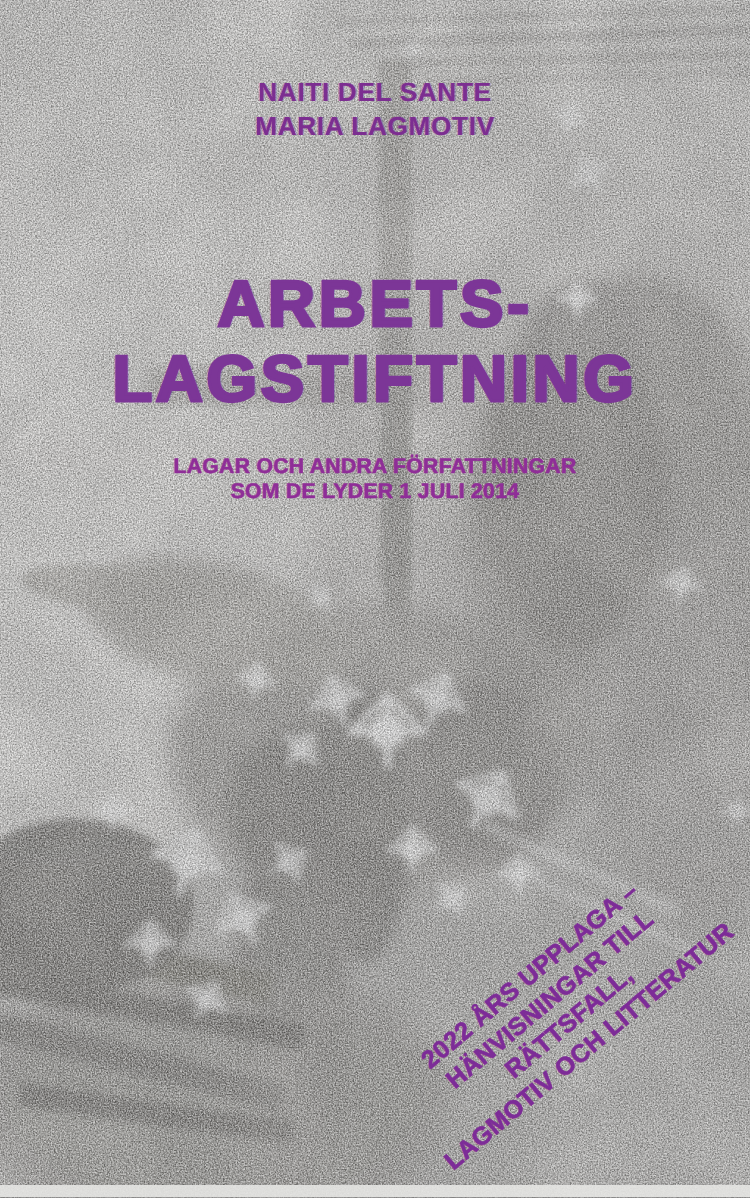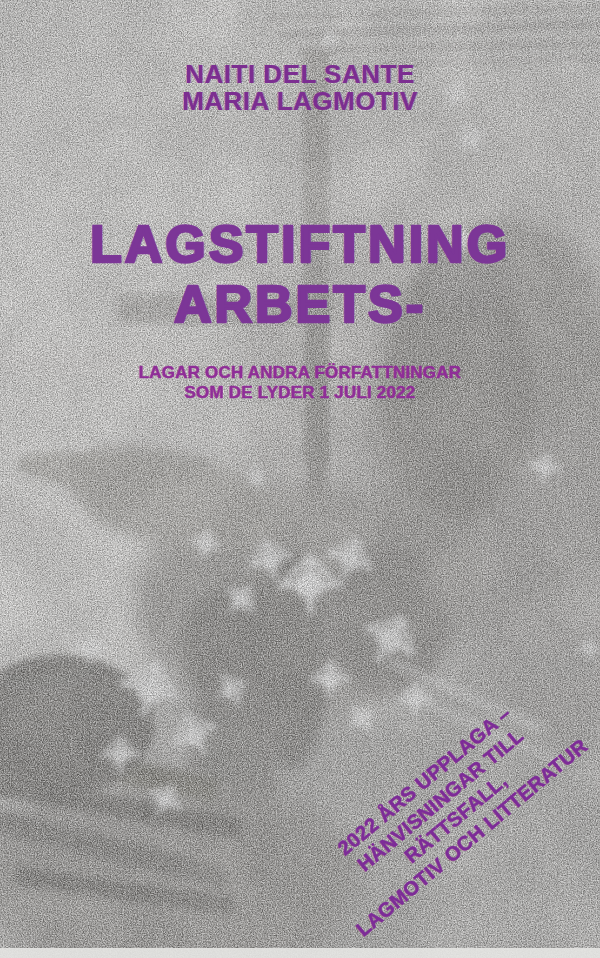--- a/index.html
+++ b/index.html
@@ -8,21 +8,21 @@
     width:600px;height:958px;
     overflow:hidden;
     font-family:"Liberation Sans","DejaVu Sans",sans-serif;
     background:#dad8d6;
   }
   .cover svg.bg{position:absolute;inset:0;display:block;}
   .txt{position:absolute;left:0;width:100%;text-align:center;font-weight:bold;}
 
   .authors{
     top:61px;
-    font-size:26px;line-height:27px;letter-spacing:0.5px;
+    font-size:21px;line-height:27px;letter-spacing:0.5px;
     color:#7c2e91;
     text-shadow:-1px 0 0 rgba(201,62,132,.35), 1px 0 0 rgba(77,52,178,.30);
   }
   .title{
     top:214px;
     font-size:52px;line-height:60px;letter-spacing:3px;
     color:#7c3697;
     -webkit-text-stroke:2.4px #7c3697;
     text-shadow:-2px 0 0 rgba(205,60,130,.28), 2px 0 0 rgba(70,50,180,.25);
   }
@@ -172,27 +172,27 @@
 
     <rect x="0" y="948" width="600" height="10" fill="#e6e5e3" opacity="0.9"></rect>
   </svg>
 
   <div class="txt authors">
     <div>NAITI DEL SANTE</div>
     <div>MARIA LAGMOTIV</div>
   </div>
 
   <div class="txt title">
+    <div>ARBETS-</div>
     <div>LAGSTIFTNING</div>
-    <div>ARBETS-</div>
   </div>
 
   <div class="txt subtitle">
     <div>LAGAR OCH ANDRA FÖRFATTNINGAR</div>
-    <div>SOM DE LYDER 1 JULI 2022</div>
+    <div>SOM DE LYDER 1 JULI 2014</div>
   </div>
 
   <div class="edition-note">
     <div>2022 ÅRS UPPLAGA –</div>
     <div>HÄNVISNINGAR TILL RÄTTSFALL,</div>
     <div>LAGMOTIV OCH LITTERATUR</div>
   </div>
 
 </div>
 

